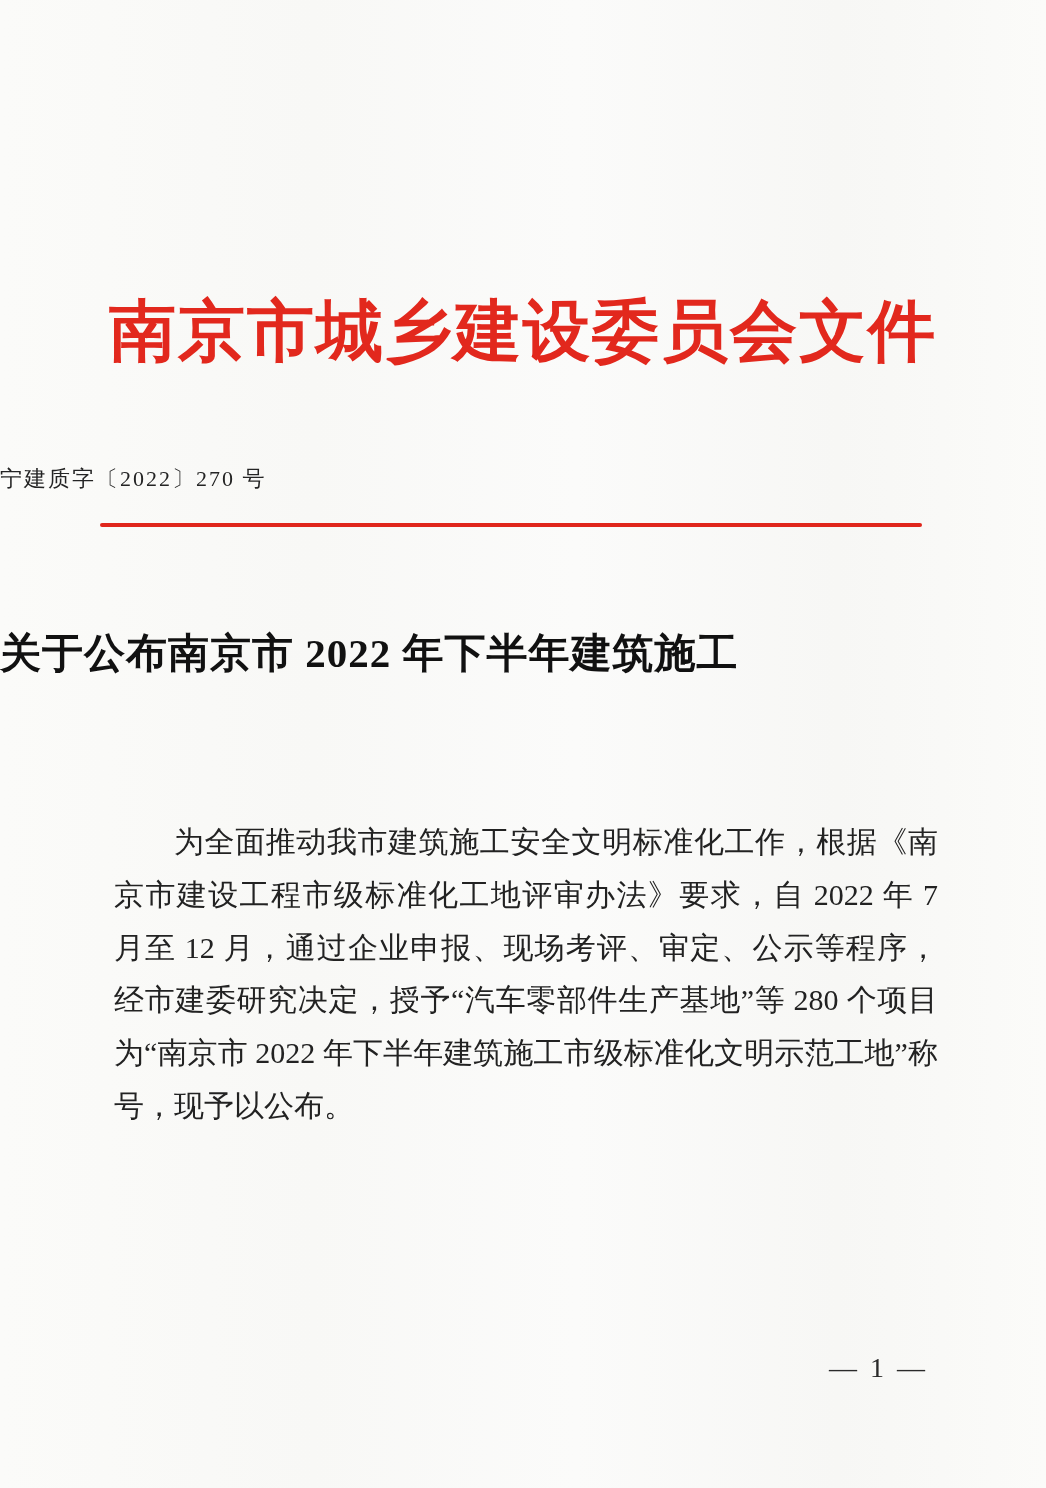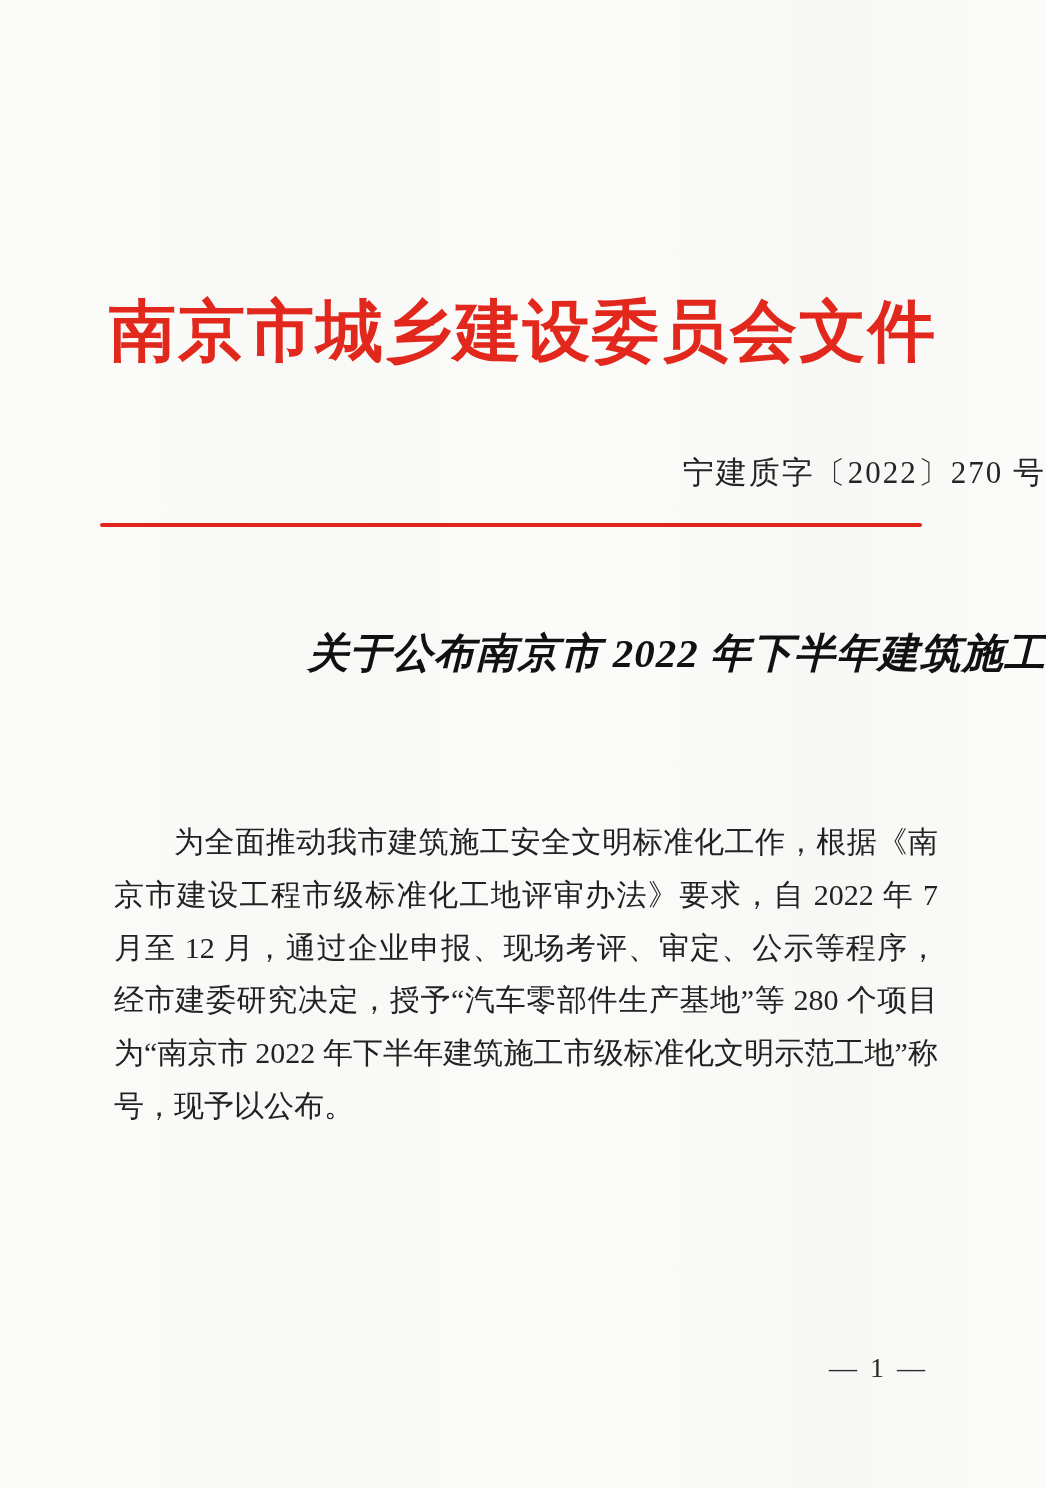--- a/index.html
+++ b/index.html
@@ -26,49 +26,48 @@
     color: #e2281d;
     font-size: 67px;
     font-weight: 700;
     letter-spacing: 2px;
     white-space: nowrap;
     font-family: Liberation Serif, serif;
     margin-top: 20px;
   }
   .doc-number {
     position: absolute;
-    top: 452px;
+    top: 464px;
     left: 0;
     width: 100%;
-    text-align: right;
-    font-size: 31px;
+    text-align: left;
+    font-size: 22px;
     letter-spacing: 2px;
     color: #242424;
   }
   .red-rule {
     position: absolute;
     top: 523px;
     left: 100px;
     width: 822px;
     height: 4px;
     background: #e0261c;
     border-radius: 2px;
   }
   .doc-title {
     position: absolute;
     top: 620px;
     left: 0;
     width: 100%;
-    text-align: right;
+    text-align: left;
     font-size: 41px;
     font-weight: 700;
     line-height: 67px;
     color: #111;
     letter-spacing: 1px;
-    font-style: italic;
   }
   .body-text {
     position: absolute;
     top: 816px;
     left: 114px;
     width: 824px;
     font-size: 30px;
     line-height: 52.8px;
     text-align: justify;
     color: #222;

